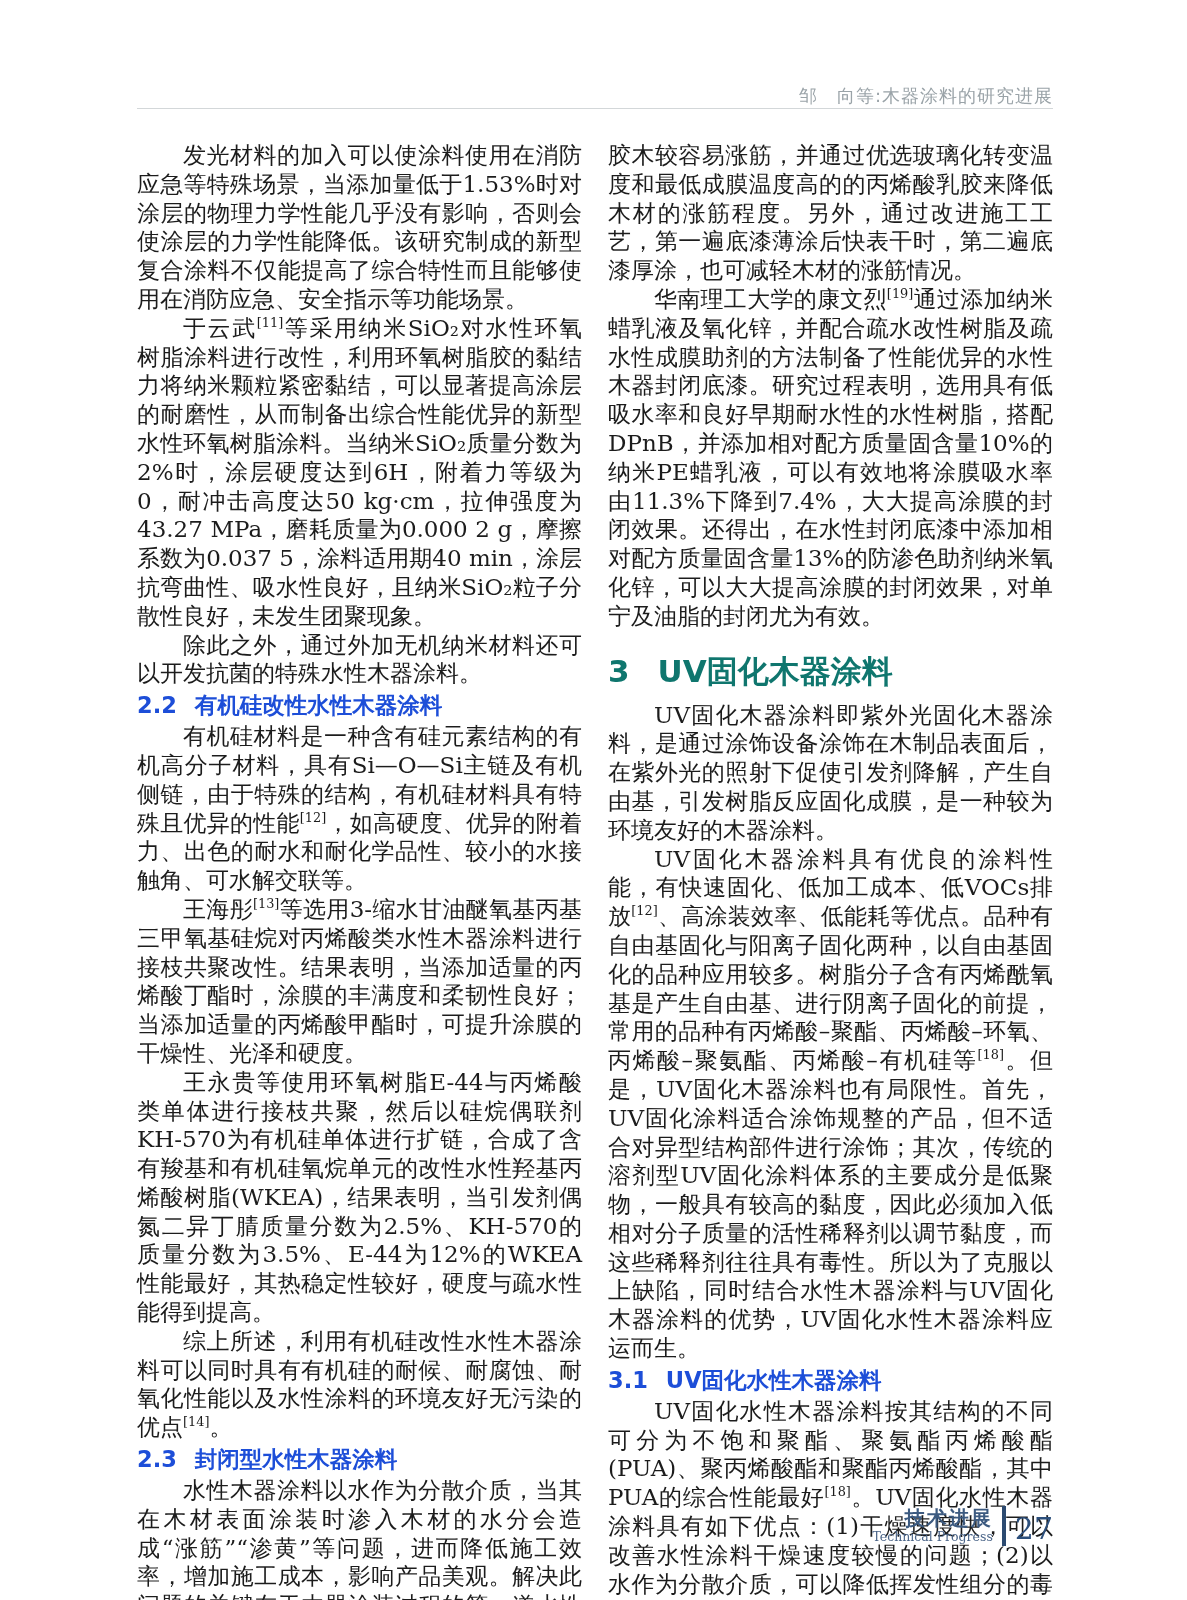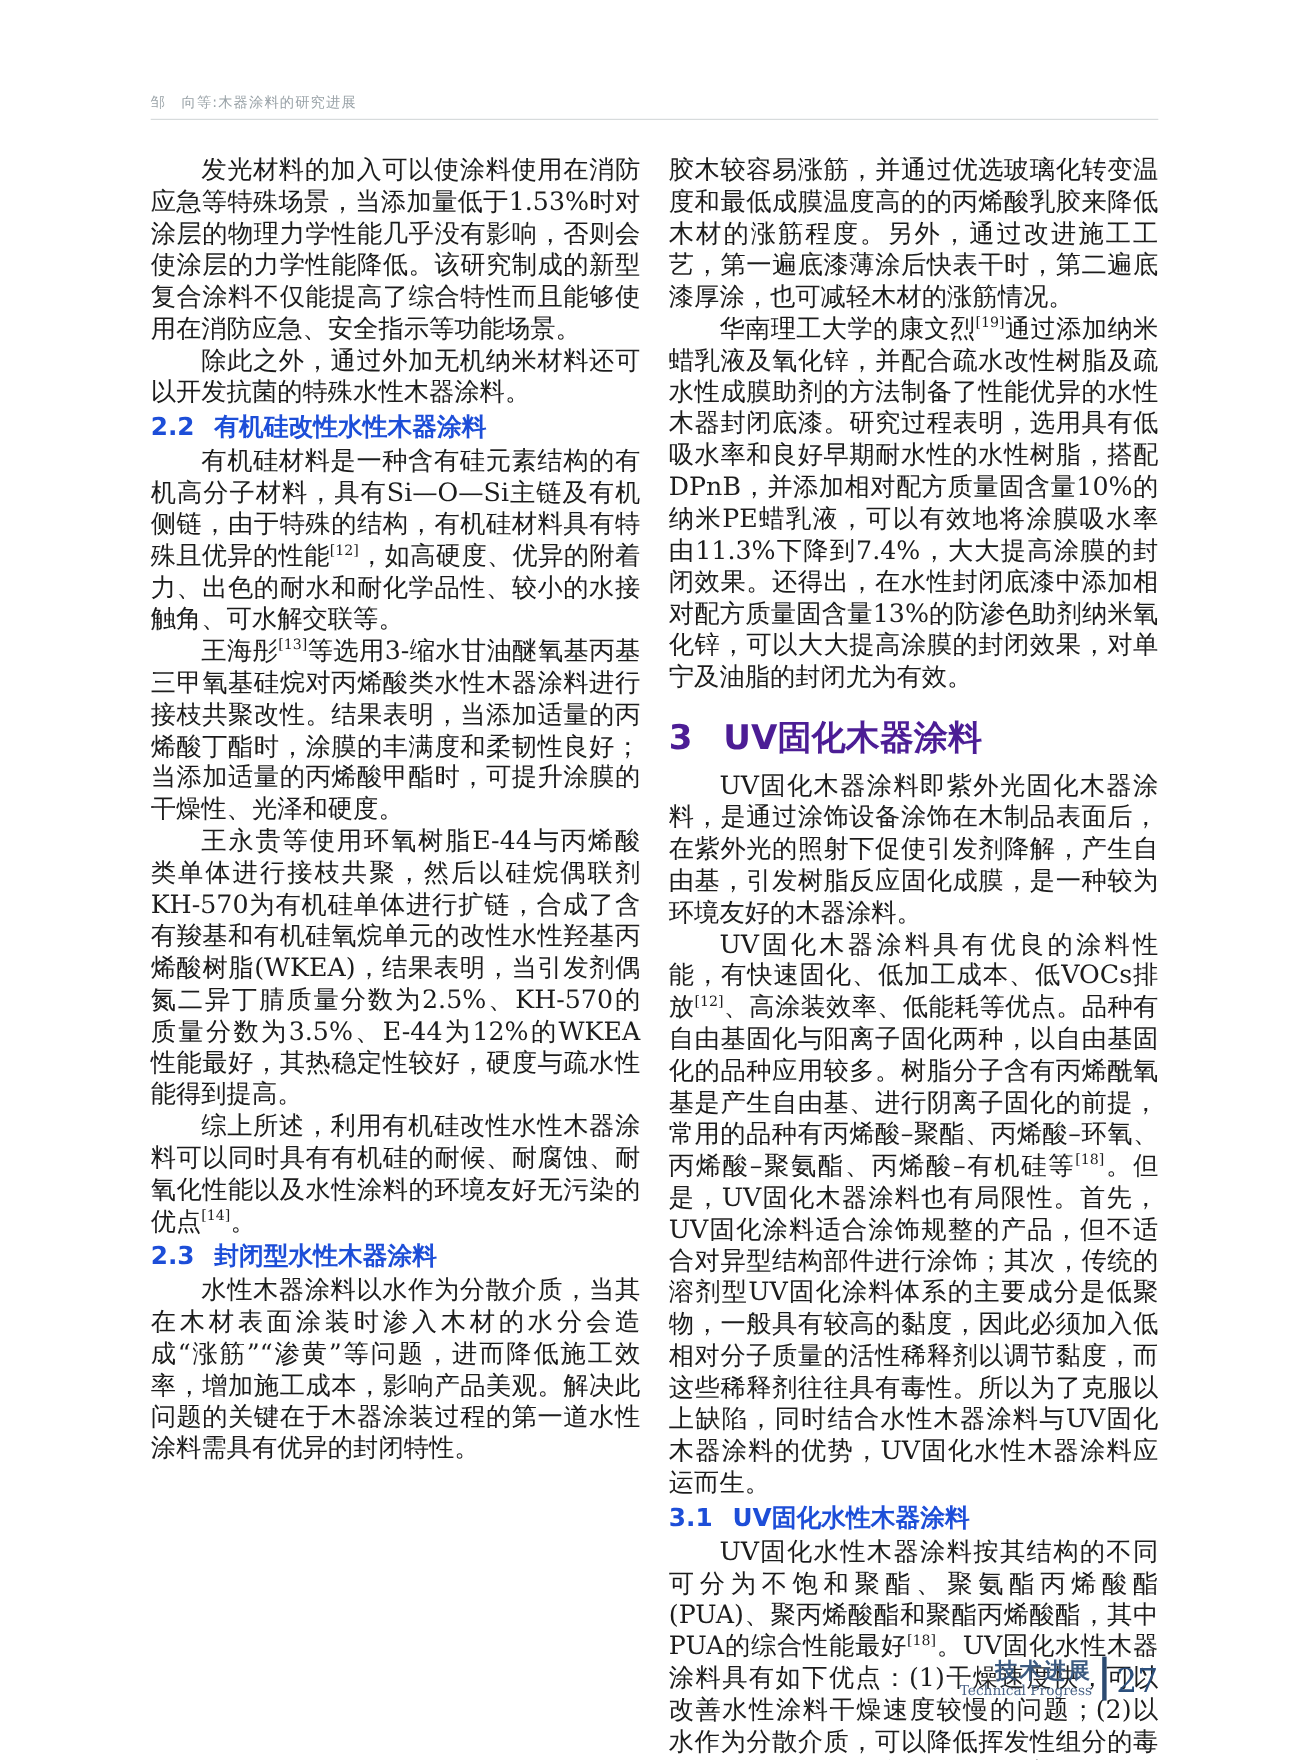--- a/index.html
+++ b/index.html
@@ -5,22 +5,22 @@
   * { margin: 0; padding: 0; box-sizing: border-box; }
   html, body { width: 1187px; height: 1600px; background: #ffffff; overflow: hidden; }
   body {
     position: relative;
     font-family: "DejaVu Serif", "Liberation Serif", serif;
     color: #1c1c1c;
   }
   .running-head {
     position: absolute;
     top: 84px; left: 137px; width: 916px;
-    text-align: left;
-    font-size: 13px;
+    text-align: right;
+    font-size: 18px;
     color: #9aa3a8;
     font-family: "DejaVu Sans", "Liberation Sans", sans-serif;
     letter-spacing: 1px;
   }
   .head-rule {
     position: absolute;
     top: 108px; left: 137px; width: 916px; height: 1px;
     background: #d3d7d9;
   }
   .content {
@@ -47,21 +47,21 @@
     font-weight: bold;
     color: #1d4ed8;
     font-size: 22.5px;
     line-height: 29px;
     margin: 3px 0 2px 0;
   }
   .h-sub .h-num { margin-right: 18px; }
   .h-major {
     font-family: "DejaVu Sans", "Liberation Sans", sans-serif;
     font-weight: bold;
-    color: #4c1d95;
+    color: #0f766e;
     font-size: 31px;
     line-height: 34px;
     margin: 23px 0 13px 0;
   }
   .h-major .h-num { margin-right: 28px; }
   .footer {
     position: absolute;
     top: 1503px; left: 137px; width: 916px;
     display: flex;
     justify-content: flex-end;
@@ -102,20 +102,21 @@
 </head>
 <body>
 
 <div class="running-head">邹　向等:木器涂料的研究进展</div>
 
 <div class="head-rule"></div>
 
 <div class="content">
   <div class="col">
       <p class="para">发光材料的加入可以使涂料使用在消防应急等特殊场景，当添加量低于1.53%时对涂层的物理力学性能几乎没有影响，否则会使涂层的力学性能降低。该研究制成的新型复合涂料不仅能提高了综合特性而且能够使用在消防应急、安全指示等功能场景。</p>
+      <p class="para">于云武<sup>[11]</sup>等采用纳米SiO₂对水性环氧树脂涂料进行改性，利用环氧树脂胶的黏结力将纳米颗粒紧密黏结，可以显著提高涂层的耐磨性，从而制备出综合性能优异的新型水性环氧树脂涂料。当纳米SiO₂质量分数为2%时，涂层硬度达到6H，附着力等级为0，耐冲击高度达50 kg·cm，拉伸强度为43.27 MPa，磨耗质量为0.000 2 g，摩擦系数为0.037 5，涂料适用期40 min，涂层抗弯曲性、吸水性良好，且纳米SiO₂粒子分散性良好，未发生团聚现象。</p>
       <p class="para">除此之外，通过外加无机纳米材料还可以开发抗菌的特殊水性木器涂料。</p>
       <div class="h-sub"><span class="h-num">2.2</span><span>有机硅改性水性木器涂料</span></div>
       <p class="para">有机硅材料是一种含有硅元素结构的有机高分子材料，具有Si—O—Si主链及有机侧链，由于特殊的结构，有机硅材料具有特殊且优异的性能<sup>[12]</sup>，如高硬度、优异的附着力、出色的耐水和耐化学品性、较小的水接触角、可水解交联等。</p>
       <p class="para">王海彤<sup>[13]</sup>等选用3-缩水甘油醚氧基丙基三甲氧基硅烷对丙烯酸类水性木器涂料进行接枝共聚改性。结果表明，当添加适量的丙烯酸丁酯时，涂膜的丰满度和柔韧性良好；当添加适量的丙烯酸甲酯时，可提升涂膜的干燥性、光泽和硬度。</p>
       <p class="para">王永贵等使用环氧树脂E-44与丙烯酸类单体进行接枝共聚，然后以硅烷偶联剂KH-570为有机硅单体进行扩链，合成了含有羧基和有机硅氧烷单元的改性水性羟基丙烯酸树脂(WKEA)，结果表明，当引发剂偶氮二异丁腈质量分数为2.5%、KH-570的质量分数为3.5%、E-44为12%的WKEA性能最好，其热稳定性较好，硬度与疏水性能得到提高。</p>
       <p class="para">综上所述，利用有机硅改性水性木器涂料可以同时具有有机硅的耐候、耐腐蚀、耐氧化性能以及水性涂料的环境友好无污染的优点<sup>[14]</sup>。</p>
       <div class="h-sub"><span class="h-num">2.3</span><span>封闭型水性木器涂料</span></div>
       <p class="para">水性木器涂料以水作为分散介质，当其在木材表面涂装时渗入木材的水分会造成“涨筋”“渗黄”等问题，进而降低施工效率，增加施工成本，影响产品美观。解决此问题的关键在于木器涂装过程的第一道水性涂料需具有优异的封闭特性。</p>
     </div>
   <div class="col">

